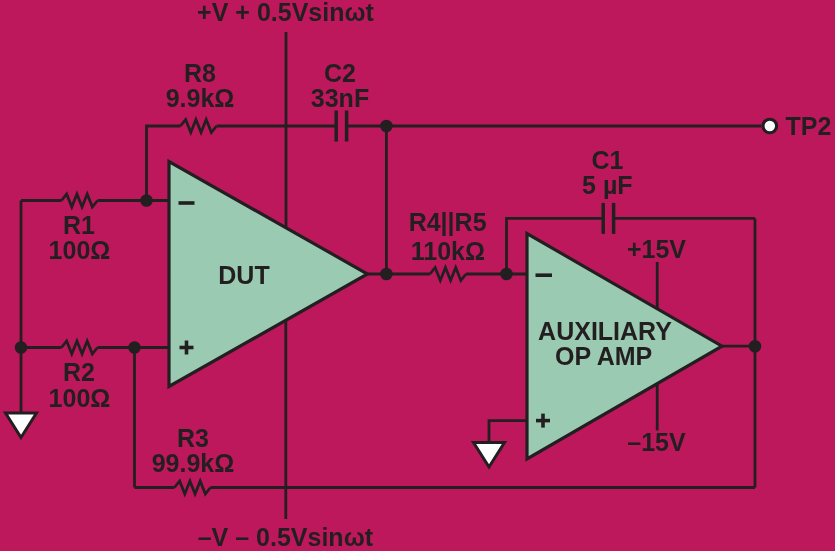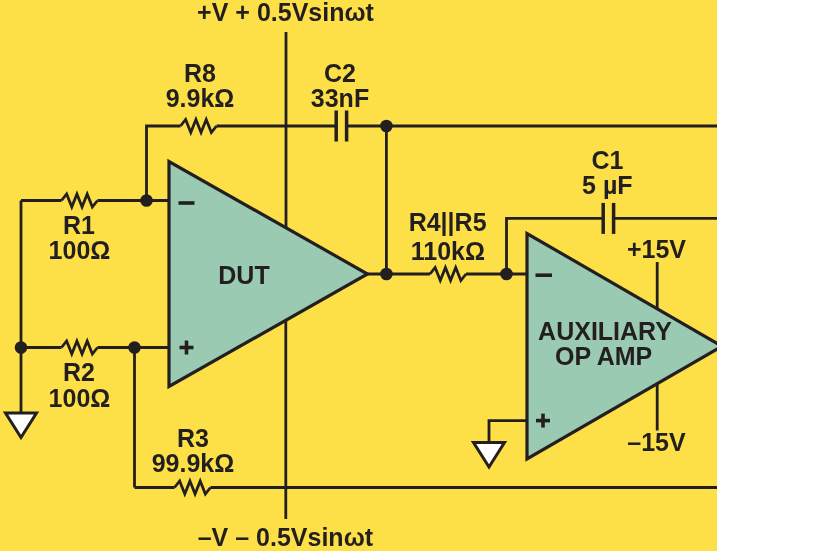--- a/index.html
+++ b/index.html
@@ -1,16 +1,16 @@
 <!DOCTYPE html>
 <html style="--ink: #231F20; --opamp_fill: #9ACBB2;"><head>
 <meta charset="utf-8">
 <style>
   html, body { margin: 0; padding: 0; background: #FFFFFF; }
-  .stage { width: 717px; height: 551px; position: relative; background: #fde047; overflow: hidden; }
+  .stage { width: 835px; height: 551px; position: relative; background: #be185d; overflow: hidden; }
   svg { display: block; }
   svg text {
     font-family: "Liberation Sans", sans-serif;
     font-weight: bold;
     font-size: 25px;
     fill: var(--ink);
   }
   .wire   { stroke: var(--ink); stroke-width: 2.8; fill: none; stroke-linejoin: miter; }
   .zigzag { stroke: var(--ink); stroke-width: 2.8; fill: none; stroke-linejoin: miter; }
   .plate  { stroke: var(--ink); stroke-width: 3.5; fill: none; }

